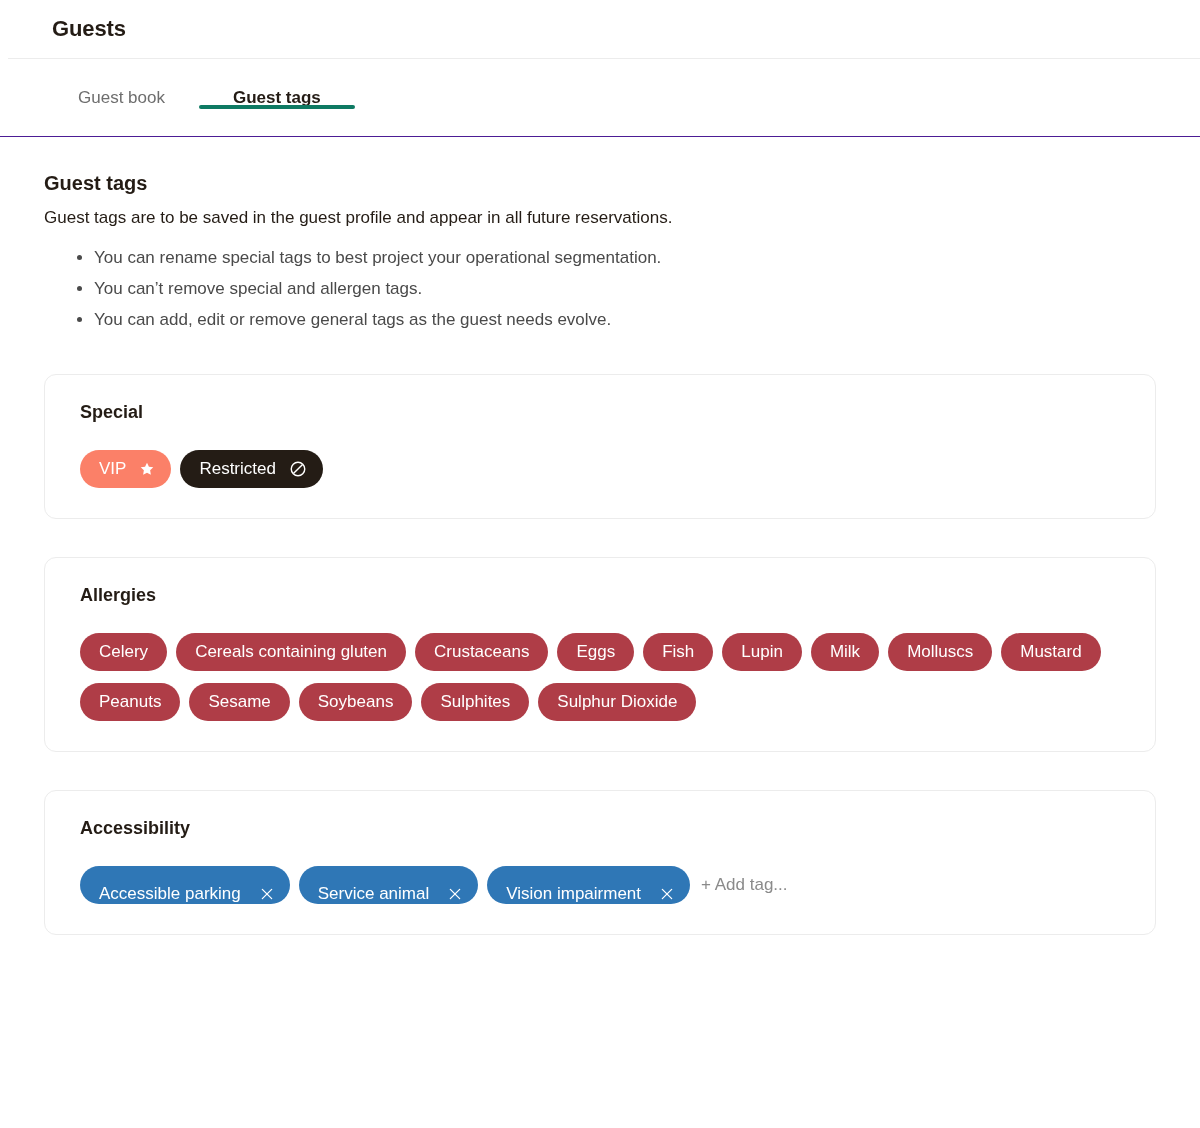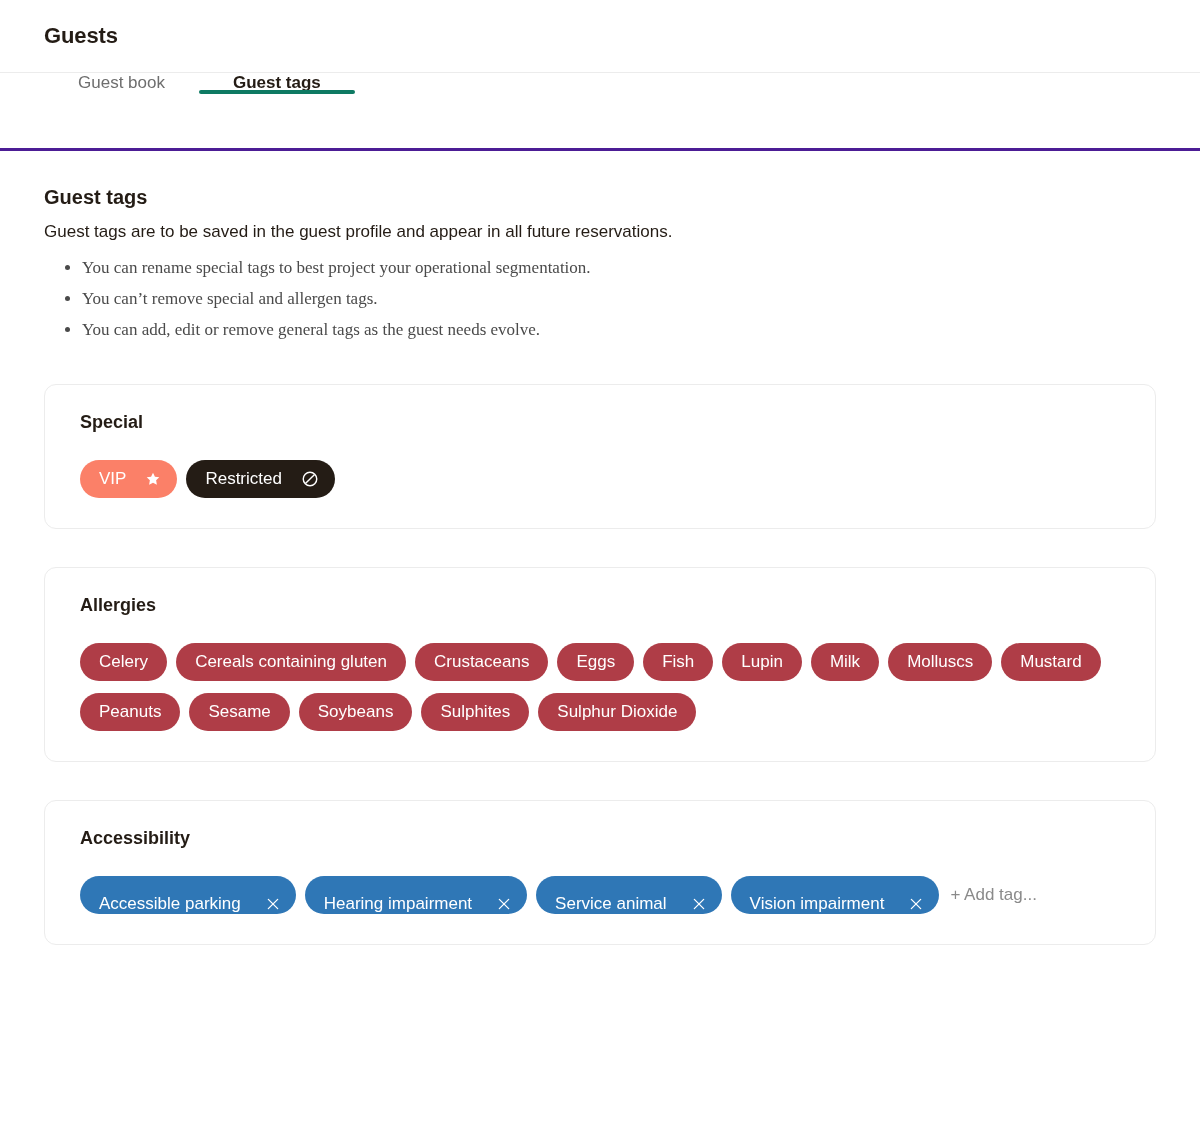--- a/index.html
+++ b/index.html
@@ -9,39 +9,40 @@
     width: 1200px;
     height: 1128px;
     background: #ffffff;
     font-family: "Liberation Sans", sans-serif;
     color: #241c15;
     -webkit-font-smoothing: antialiased;
   }
 
   
   .page-header {
-    height: 73px;
+    height: 59px;
     border-bottom: 1px solid #ececec;
     display: flex;
     align-items: center;
     padding: 0 44px;
+    margin-left: 8px;
   }
   .page-title {
     font-size: 22px;
     font-weight: 700;
     letter-spacing: -0.1px;
     color: #241c15;
   }
 
   
   .tabbar {
     height: 78px;
-    border-bottom: 3px solid #4c1d95;
-    display: flex;
-    align-items: flex-start;
+    border-bottom: 1px solid #4c1d95;
+    display: flex;
+    align-items: center;
     padding: 0 44px;
   }
   .tab {
     display: flex;
     align-items: center;
     padding: 0 34px;
     font-size: 17px;
     color: #6e6e6e;
     cursor: pointer;
     position: relative;
@@ -72,24 +73,23 @@
     color: #241c15;
     margin: 0 0 12px 0;
   }
   .intro-desc {
     font-size: 17px;
     color: #241c15;
     margin: 0 0 8px 0;
     line-height: 1.35;
   }
   .intro-list {
-    margin: 0;
+    margin: 12px;
     padding-left: 38px;
     list-style: disc;
-    font-family: Liberation Serif, serif;
   }
   .intro-list li {
     font-size: 17px;
     color: #4a4a4a;
     line-height: 1.84;
   }
 
   
   .card {
     border: 1px solid #ececec;
@@ -108,21 +108,21 @@
     display: flex;
     flex-wrap: wrap;
     gap: 12px 9px;
     align-items: center;
   }
 
   
   .pill {
     display: inline-flex;
     align-items: center;
-    gap: 19px;
+    gap: 13px;
     height: 38px;
     padding: 0 19px;
     border-radius: 19px;
     font-size: 17px;
     color: #ffffff;
     white-space: nowrap;
     border: none;
     font-family: inherit;
     cursor: default;
   }
@@ -257,28 +257,20 @@
       <span class="pill access">
         <span>Accessible parking</span>
         <span class="pill-close">
           <svg width="14" height="14" viewBox="0 0 24 24" aria-hidden="true">
               <path d="M4 4L20 20M20 4L4 20" stroke="#ffffff" stroke-width="2.2" stroke-linecap="round"></path>
             </svg>
         </span>
       </span>
 
 
-      <span class="pill access">
-        <span>Hearing impairment</span>
-        <span class="pill-close">
-          <svg width="14" height="14" viewBox="0 0 24 24" aria-hidden="true">
-              <path d="M4 4L20 20M20 4L4 20" stroke="#ffffff" stroke-width="2.2" stroke-linecap="round"></path>
-            </svg>
-        </span>
-      </span>
 
       <span class="pill access">
         <span>Service animal</span>
         <span class="pill-close">
           <svg width="14" height="14" viewBox="0 0 24 24" aria-hidden="true">
               <path d="M4 4L20 20M20 4L4 20" stroke="#ffffff" stroke-width="2.2" stroke-linecap="round"></path>
             </svg>
         </span>
       </span>
 

